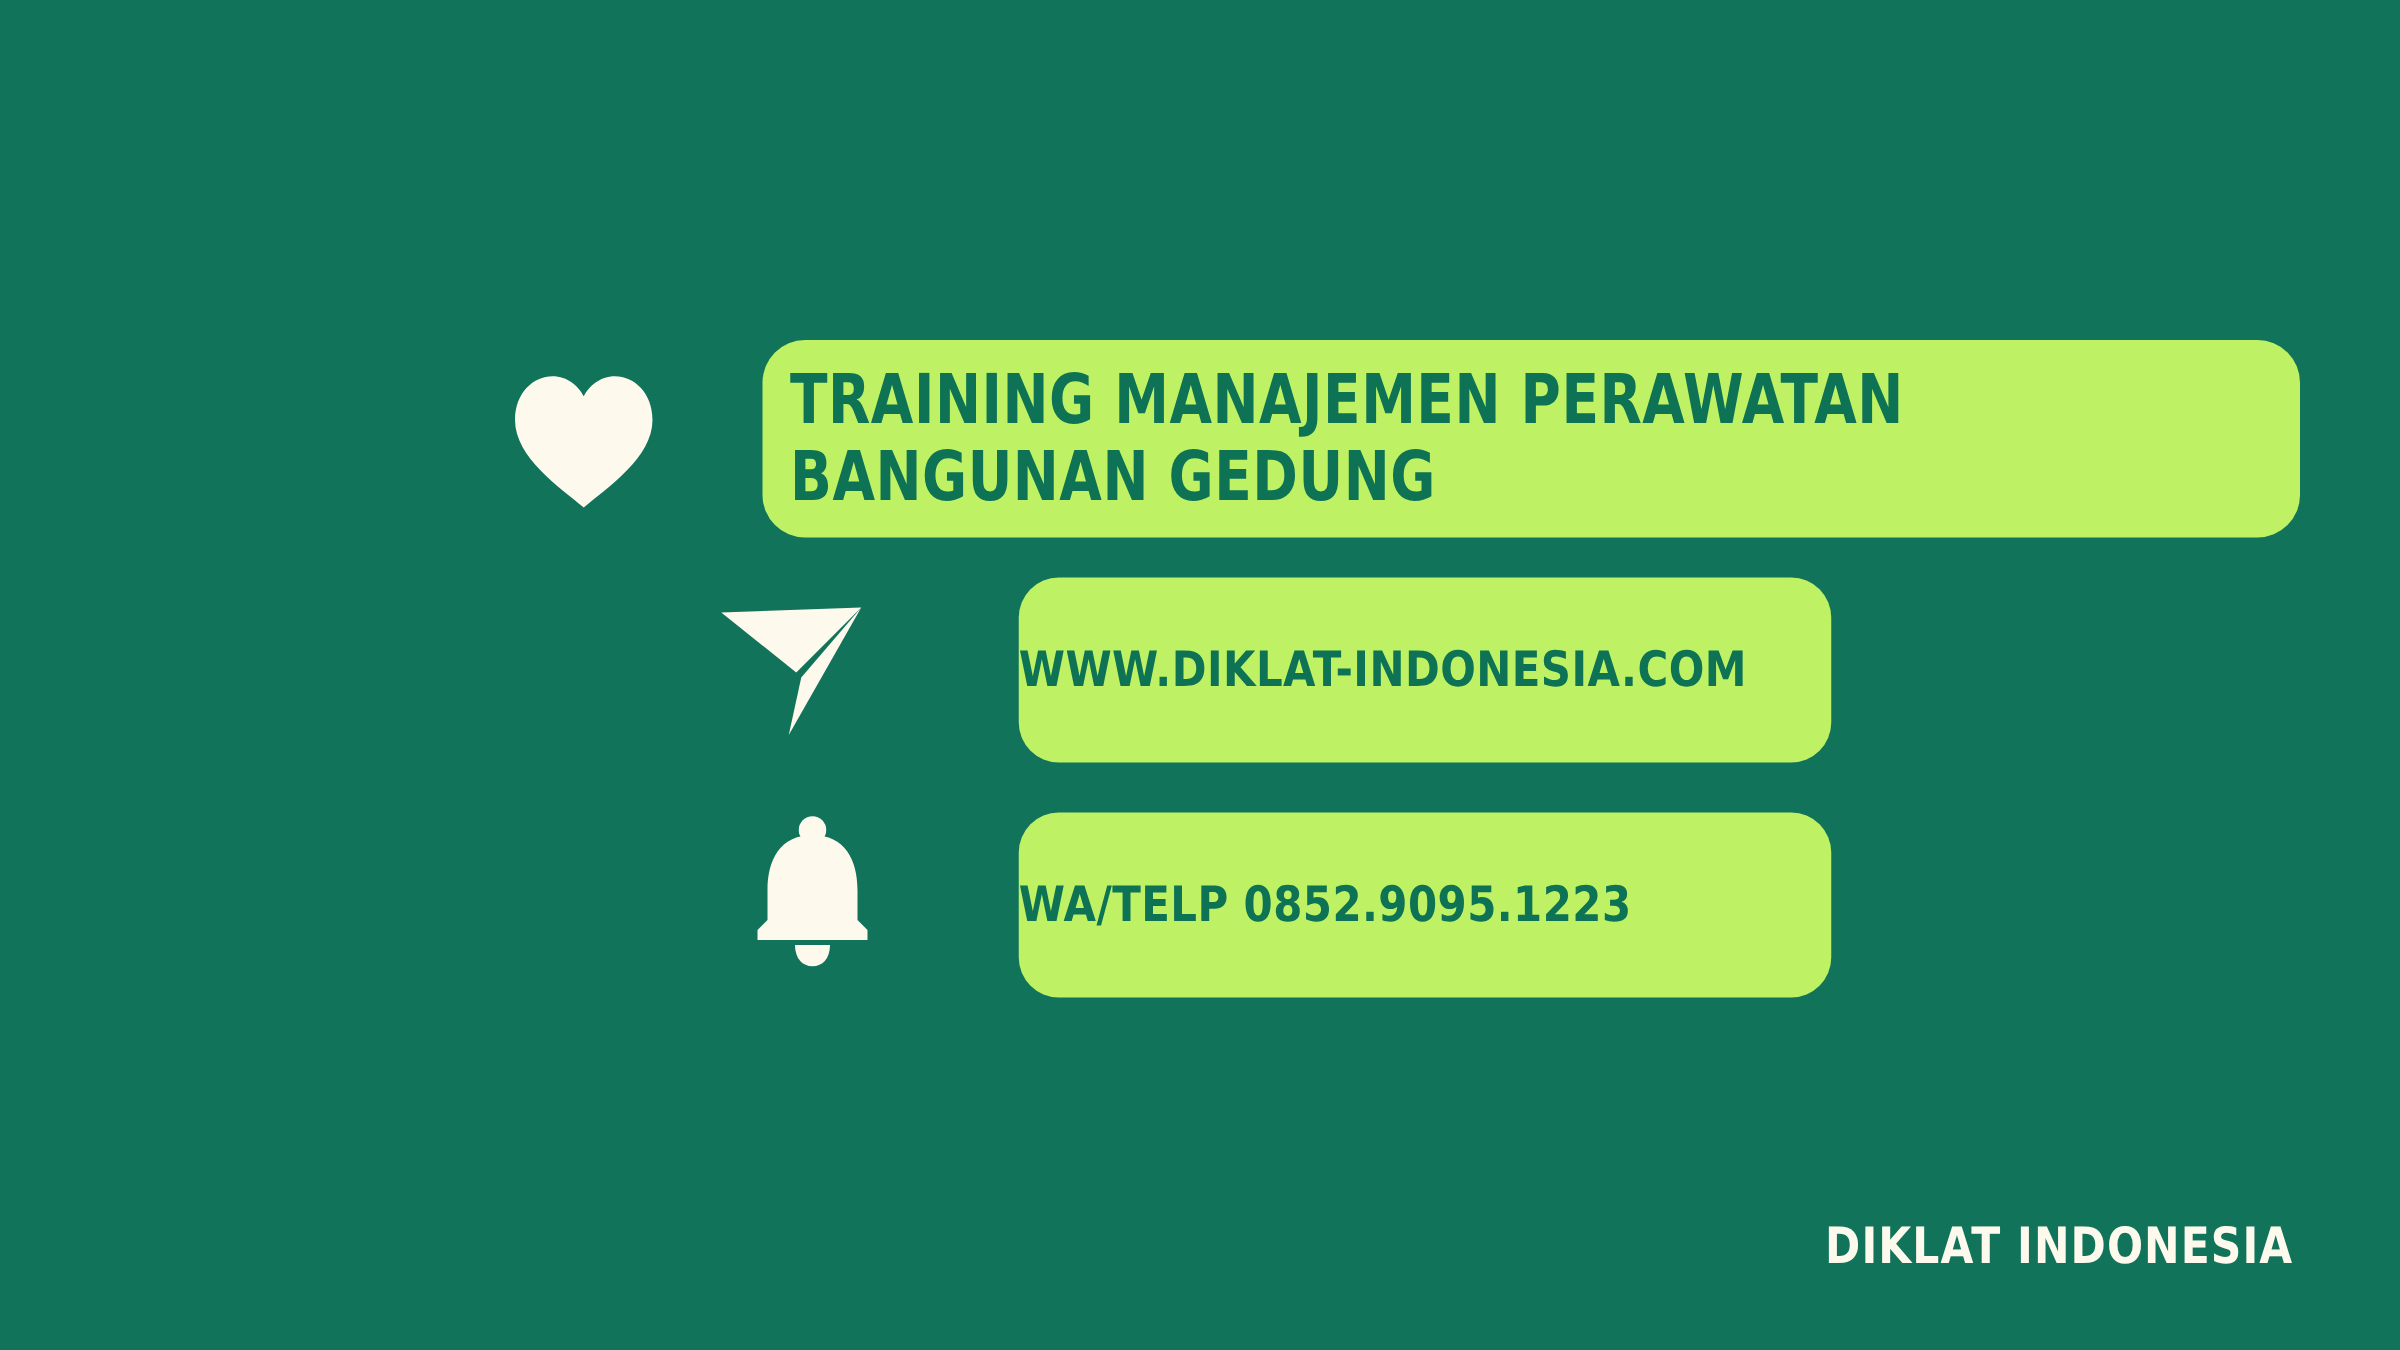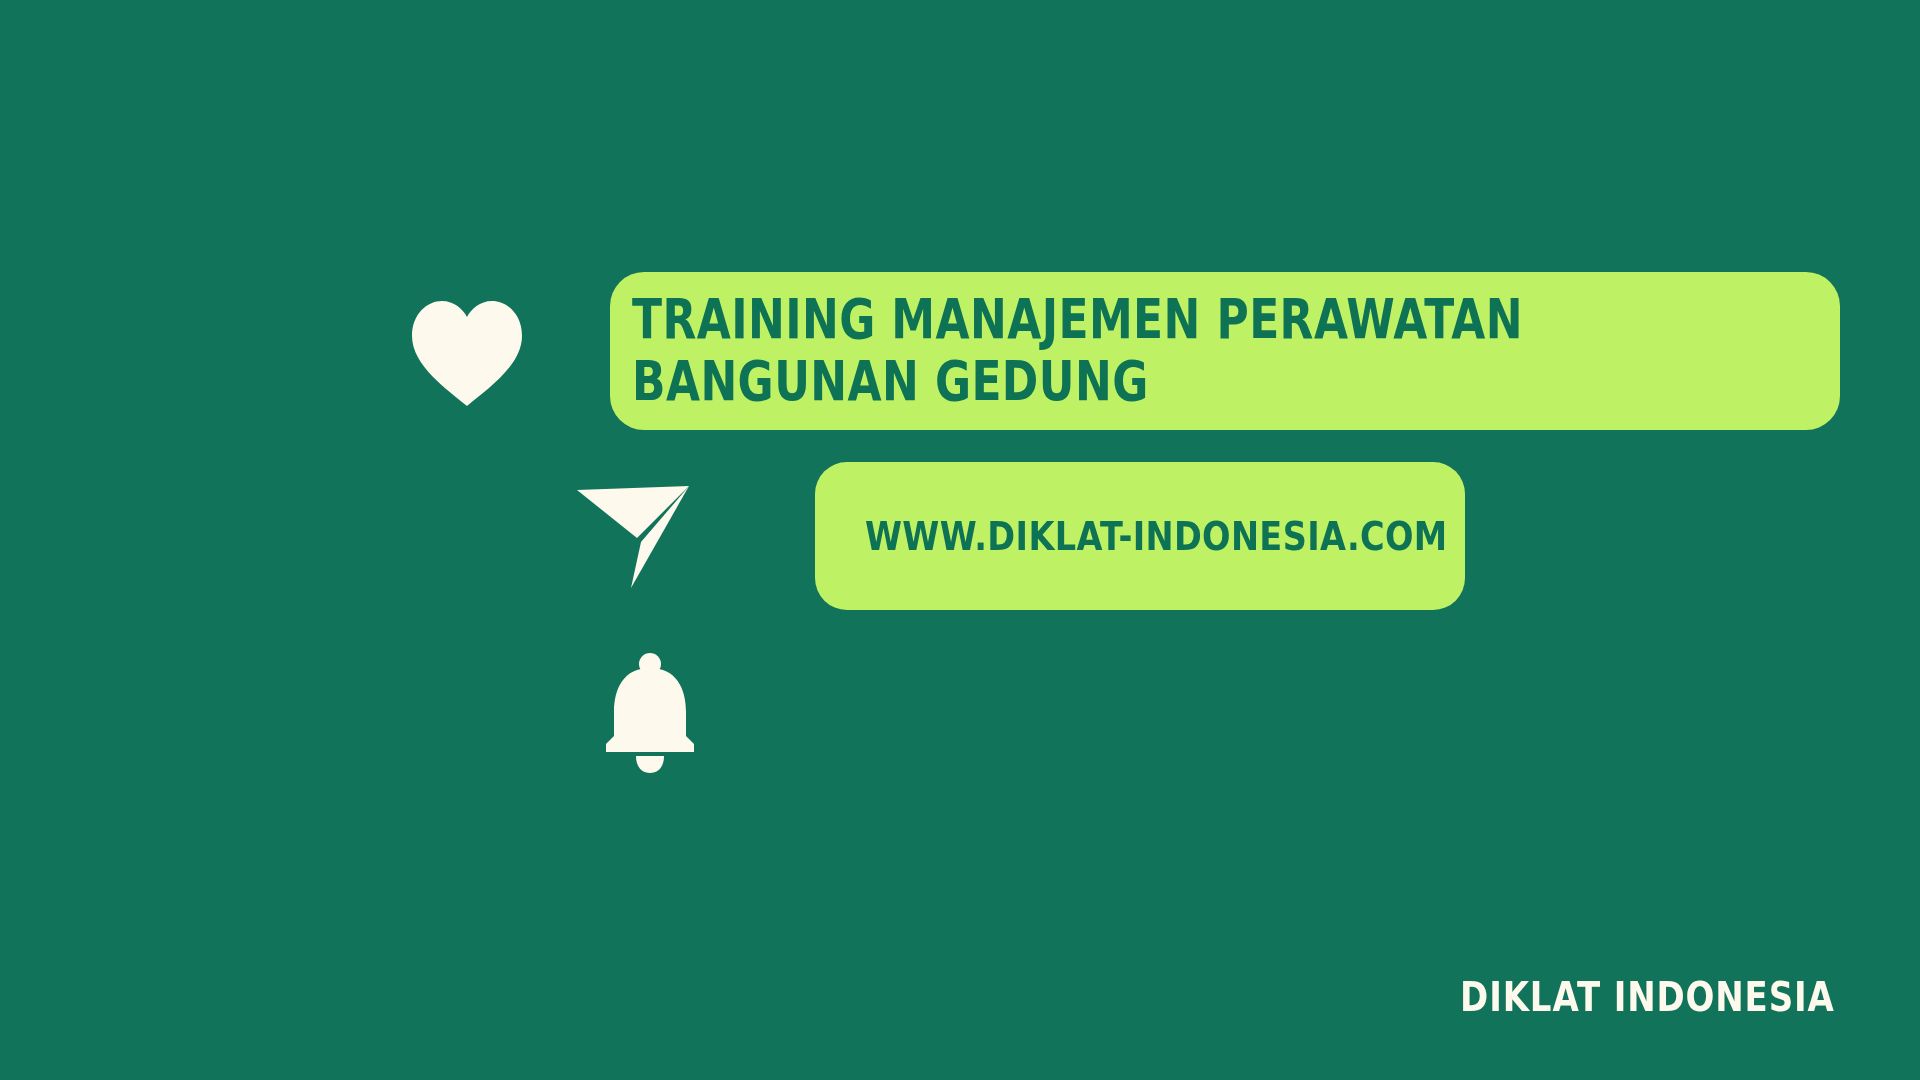--- a/index.html
+++ b/index.html
@@ -58,21 +58,20 @@
   .title-line {
     display: block;
   }
 
   
   .info-card {
     left: 815px;
     width: 650px;
     height: 148px;
     border-radius: 32px;
-    padding-left: 50px;
   }
   .info-card.url-card  { top: 462px; }
   .info-card.phone-card{ top: 650px; }
 
   .info-text {
     font-family: "DejaVu Sans", sans-serif;
     color: #0E7355;
     font-weight: 700;
     font-size: 39px;
     letter-spacing: 0.4px;
@@ -139,16 +138,19 @@
   </div>
 
   <span class="icon bell-icon">
     <svg viewBox="0 0 100 122" xmlns="http://www.w3.org/2000/svg">
       <circle cx="50" cy="12" r="11" fill="#FDF9EC"></circle>
       <path d="M50 16 C 24 16, 14 36, 14 60 L 14 84 L 6 92 L 6 100 L 94 100 L 94 92 L 86 84 L 86 60 C 86 36, 76 16, 50 16 Z" fill="#FDF9EC"></path>
       <path d="M36 104 L 64 104 C 64 115, 58 121, 50 121 C 42 121, 36 115, 36 104 Z" fill="#FDF9EC"></path>
     </svg>
   </span>
 
+  <div class="card info-card phone-card">
+    <span class="info-text">WA/TELP 0852.9095.1223</span>
+  </div>
 
   <div class="brand">DIKLAT INDONESIA</div>
 
 </div>
 
 </body></html>

